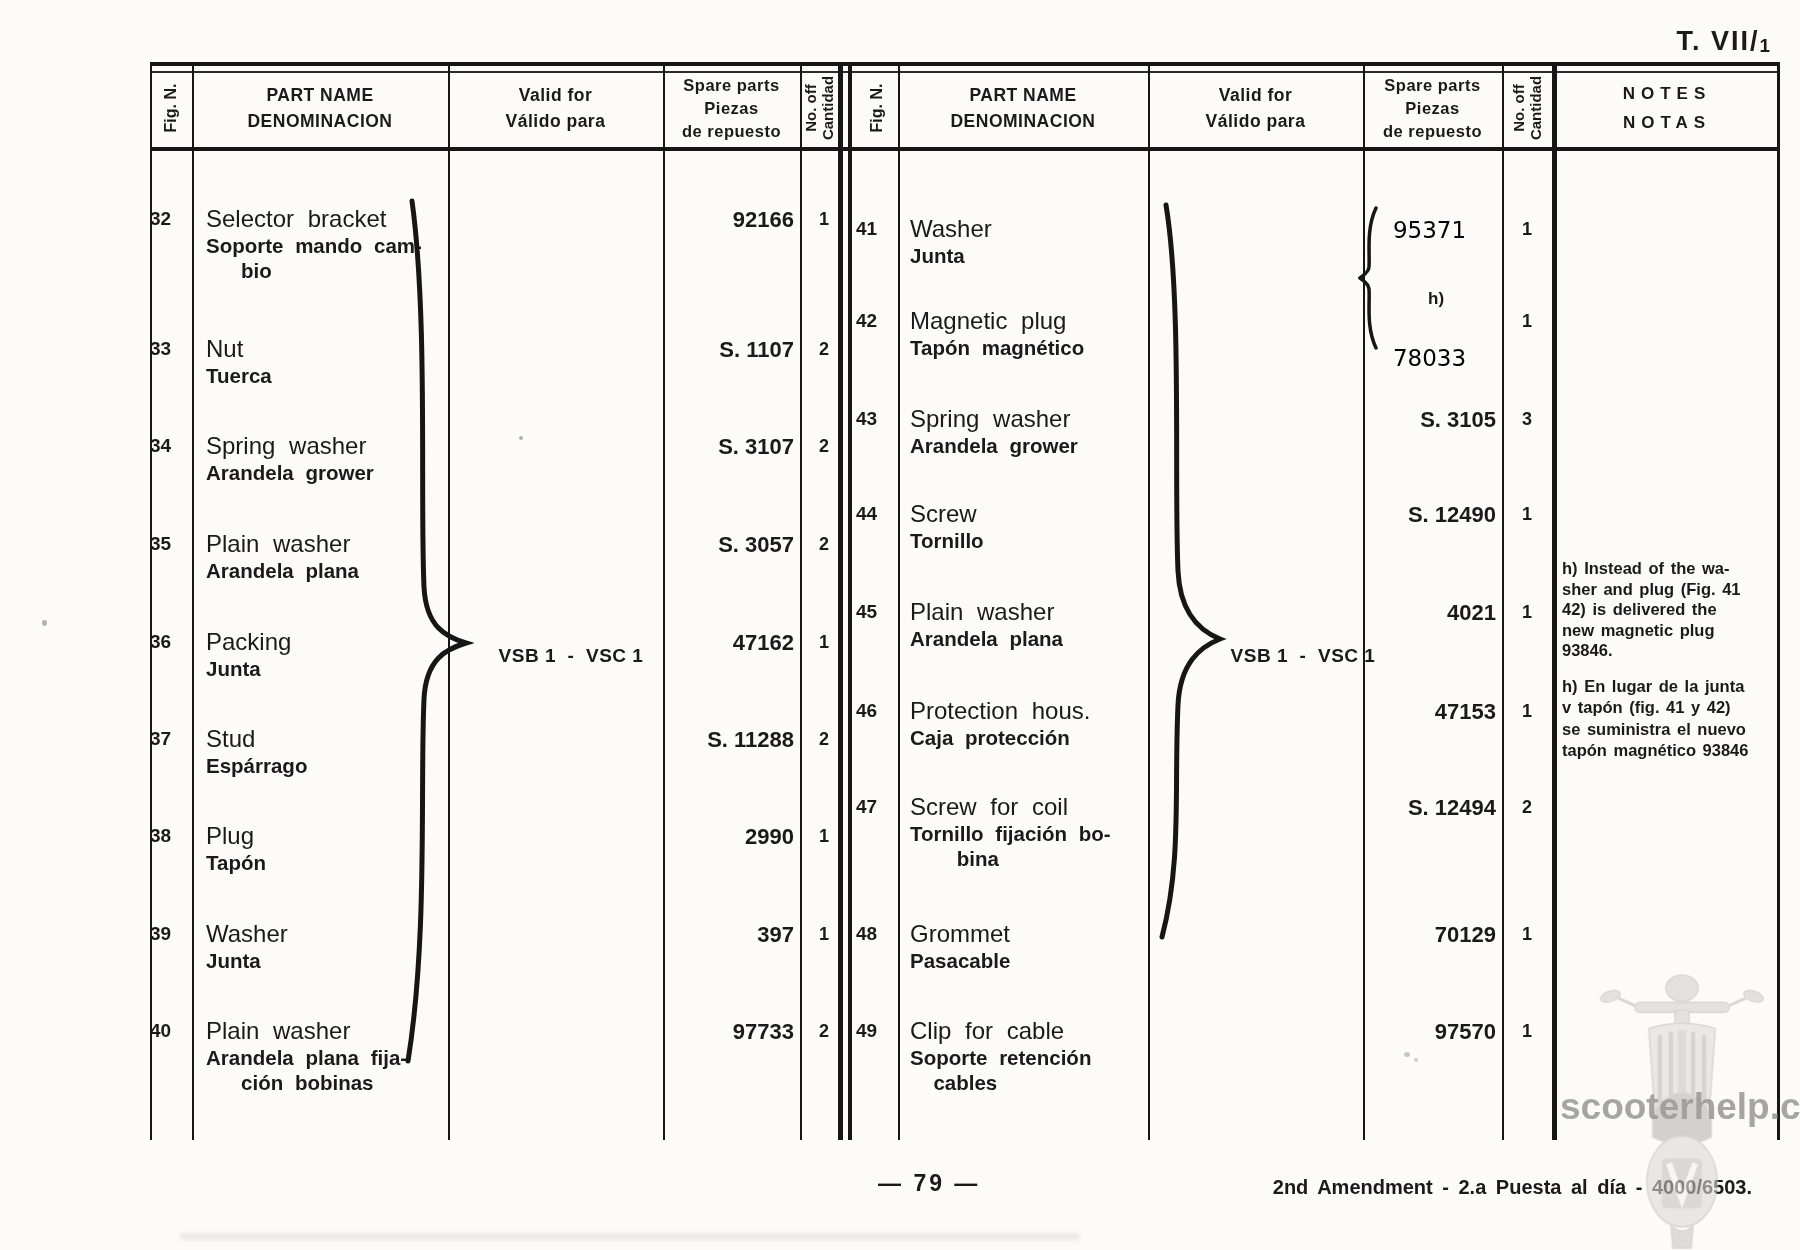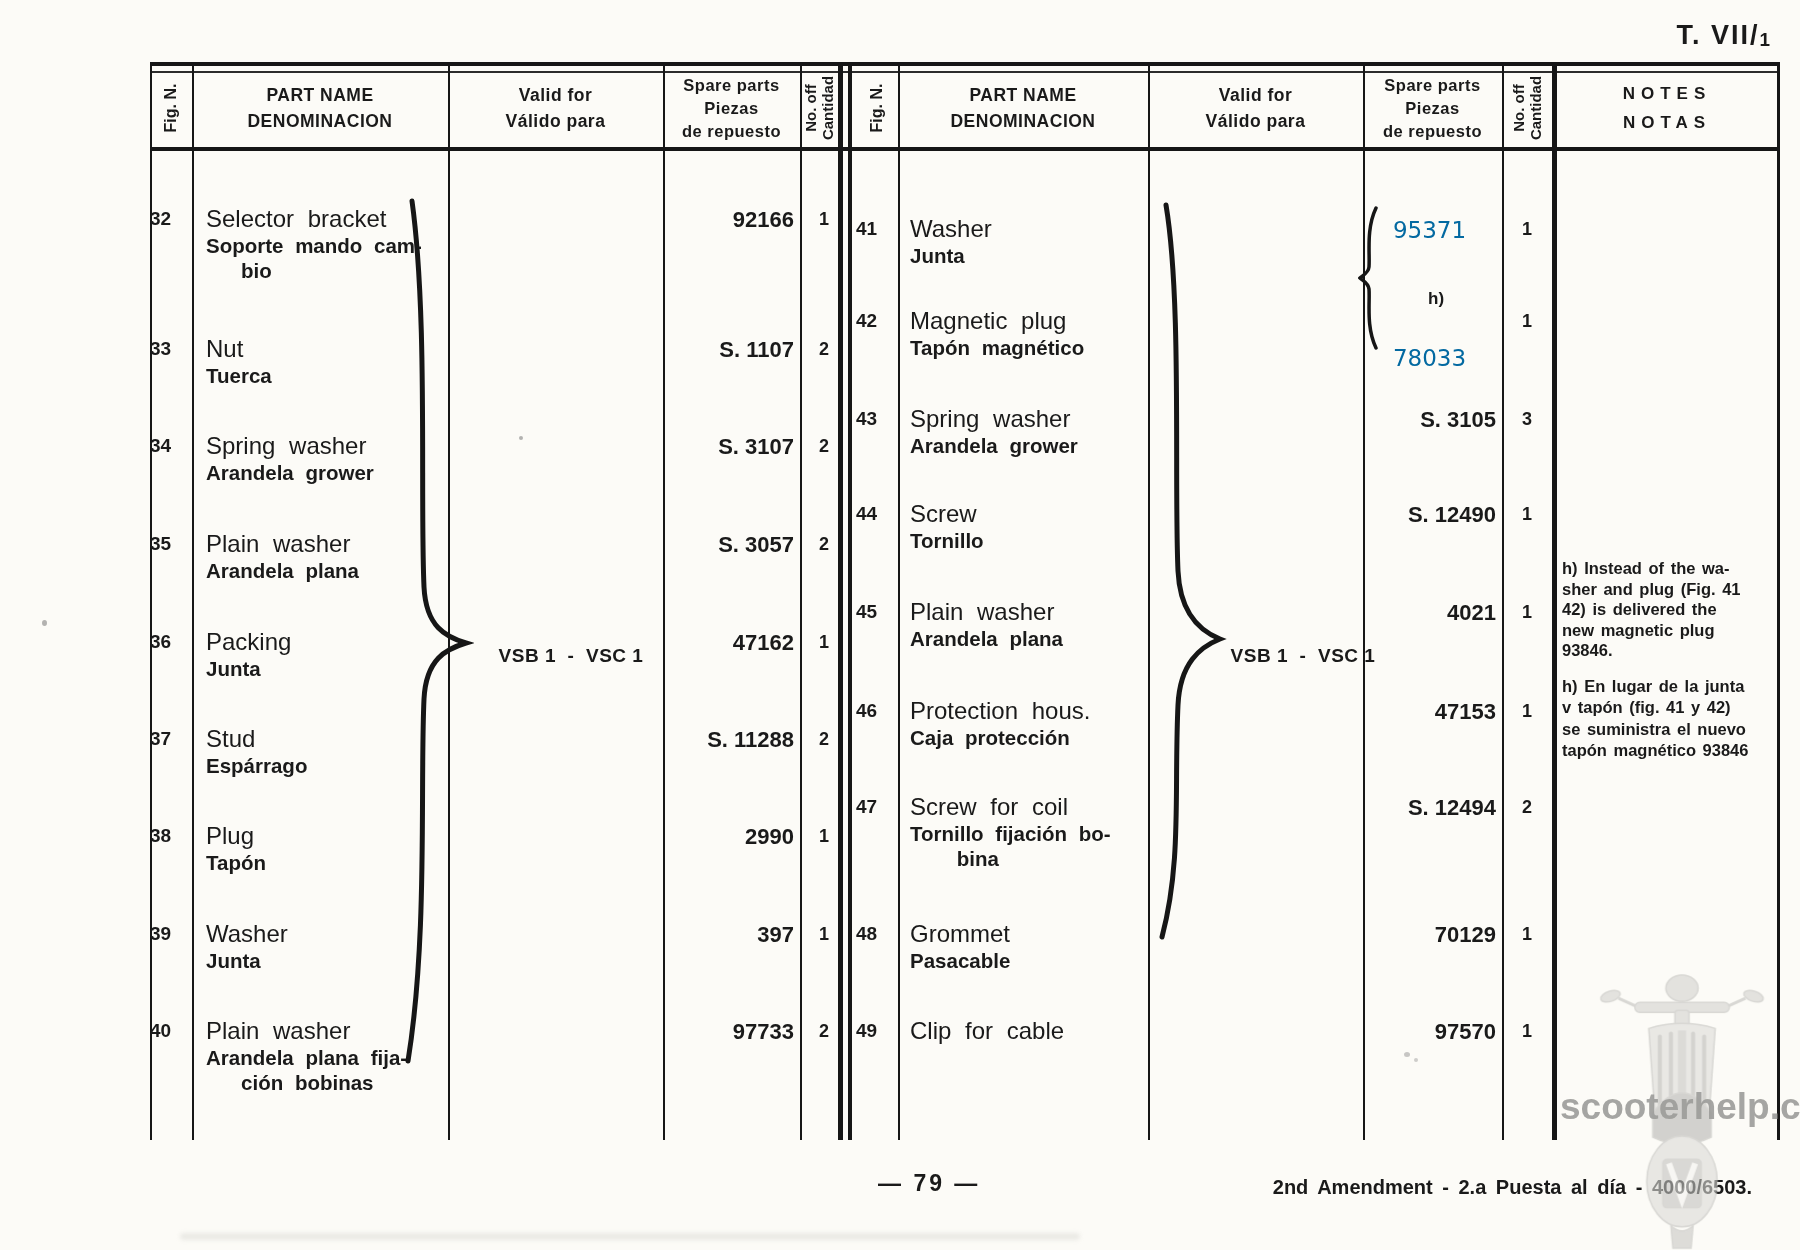--- a/index.html
+++ b/index.html
@@ -3,21 +3,21 @@
 <meta charset="utf-8">
 <style>
   html,body{margin:0;padding:0;background:#e8e8e4;}
   .page{
     position:relative; width:1800px; height:1250px;
     background:#fcfbf7; overflow:hidden;
     font-family:"Liberation Sans", sans-serif;
     color:#1a1a1a;
   }
   
-  .doc-ref{position:absolute; top:20px; right:28px; font-size:27px; font-weight:bold; letter-spacing:2px;}
+  .doc-ref{position:absolute; top:26px; right:28px; font-size:27px; font-weight:bold; letter-spacing:2px;}
   .doc-ref .sub{font-size:0.7em; vertical-align:-0.12em;}
   .page-num{position:absolute; top:1170px; left:878px; font-size:23px; font-weight:bold; letter-spacing:3px;}
   .amendment{position:absolute; top:1176px; right:48px; font-size:20px; font-weight:bold; word-spacing:4px;}
   
   .ptable{position:absolute; left:150px; top:62px; width:1630px; height:1078px;}
   .hline{position:absolute; left:0; width:100%; background:#161616;}
   .hline.top{top:0; height:4px;}
   .hline.top2{top:9px; height:2px; background:#2c2c2c;}
   .hline.underhead{top:85px; height:4px;}
   .vline{position:absolute; top:0; height:1078px; background:#161616;}
@@ -40,21 +40,21 @@
   .lt .cell.name{width:256px;}
   .rt .cell.name{width:250px; padding-left:12px;}
   .cell.name .en{font-size:24px; font-weight:normal; line-height:27px; word-spacing:7px;}
   .cell.name .es{font-size:20.5px; font-weight:bold; line-height:25px; margin-top:1px; word-spacing:6px; white-space:pre-wrap;}
   .cell.valid{flex:none;}
   .lt .cell.valid{width:215px;}
   .rt .cell.valid{width:215px;}
   .cell.part{flex:none; text-align:right; font-size:22px; font-weight:bold; padding-top:2px; padding-right:6px;}
   .lt .cell.part{width:137px;}
   .rt .cell.part{width:139px;}
-  .cell.part.typed{font-family:"DejaVu Sans", sans-serif; font-weight:400; font-size:23px; text-align:center; padding-right:6px; color:#0369a1;}
+  .cell.part.typed{font-family:"DejaVu Sans", sans-serif; font-weight:400; font-size:23px; text-align:center; padding-right:6px; color:#000000;}
   .cell.part.drop{padding-top:38px;}
   .cell.qty{flex:none; text-align:center; font-size:18px; font-weight:bold; padding-top:4px;}
   .lt .cell.qty{width:48px;}
   .rt .cell.qty{width:50px;}
   
   .brace{position:absolute;}
   .valid-label{position:absolute; font-size:19px; font-weight:bold; white-space:pre; letter-spacing:0.5px;}
   .lt .valid-label{left:341px; top:492px; width:160px; text-align:center;}
   .rt .valid-label{left:372px; top:492px; width:150px; text-align:center;}
   .group-marker{position:absolute; left:572px; top:136px; font-size:17px; font-weight:bold;}
@@ -338,20 +338,22 @@
             <div class="es">Pasacable</div>
           </div>
         <div class="cell valid"></div>
         <div class="cell part">70129</div>
         <div class="cell qty">1</div>
       </div>
       <div class="prow" style="height:120px;">
         <div class="cell fig">49</div>
         <div class="cell name">
             <div class="en">Clip for cable</div>
+            <div class="es">Soporte retención
+  cables</div>
           </div>
         <div class="cell valid"></div>
         <div class="cell part">97570</div>
         <div class="cell qty">1</div>
       </div>
       <svg class="brace" style="left:300px; top:48px;" width="72" height="740" viewBox="0 0 72 740">
         <path d="M 10 4 C 26 100, 18 280, 22 370 C 24 412, 44 430, 64 438 C 44 446, 24 462, 22 504 C 18 590, 26 660, 6 736" fill="none" stroke="#161616" stroke-width="5" stroke-linecap="round"></path>
       </svg>
       <div class="valid-label">VSB 1  -  VSC 1</div>
       <svg class="brace" style="left:502px; top:52px;" width="22" height="146" viewBox="0 0 22 146">

